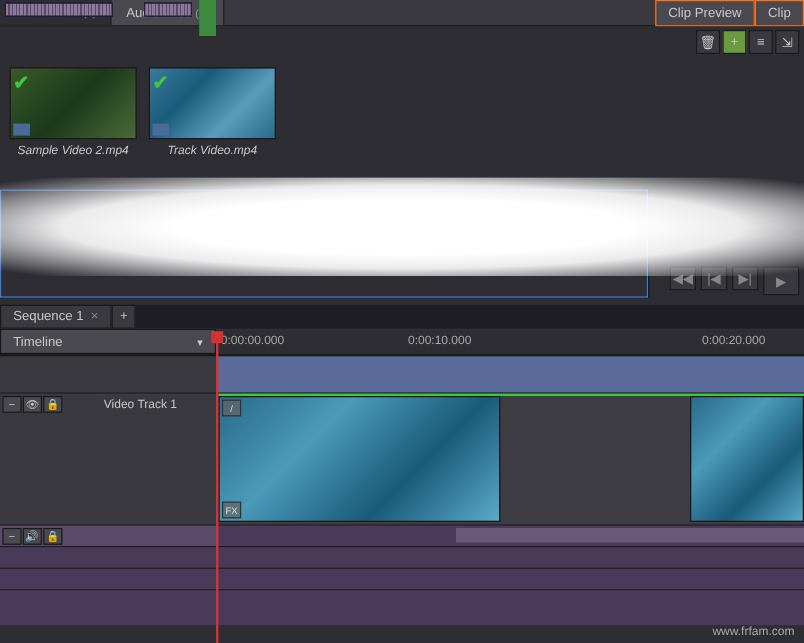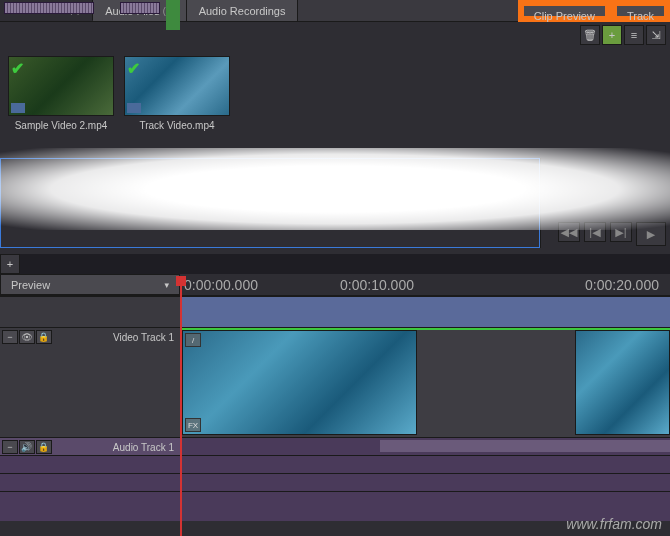--- a/index.html
+++ b/index.html
@@ -4,66 +4,66 @@
 <style>
 * { margin: 0; padding: 0; box-sizing: border-box; font-family: Arial, sans-serif; font-size: 11px; }
 body { background: #2e2d33; color: #c8c8c8; width: 670px; height: 536px; overflow: hidden; position: relative; }
 
 
 .top-tabs { display: flex; height: 22px; background: #3a393f; border-bottom: 1px solid #1a1a1a; }
 .top-tab { padding: 4px 12px; border-right: 1px solid #1a1a1a; cursor: pointer; background: #4a494f; display: flex; align-items: center; }
 .top-tab.active { background: #2e2d33; border-bottom: 1px solid #2e2d33; }
 .tab-count { font-size: 9px; margin-left: 3px; color: #999; }
 .right-tabs { position: absolute; right: 0; top: 0; display: flex; height: 22px; }
-.right-tab { padding: 4px 10px; border: 6px solid #f97316; cursor: pointer; background: #4a494f; }
+.right-tab { padding: 4px 10px; border: 1px solid #f97316; cursor: pointer; background: #4a494f; }
 
 
 .media-area { background: #2e2d33; position: relative; }
 .toolbar { display: flex; justify-content: flex-end; padding: 3px 4px; gap: 2px; }
 .tool-btn { width: 20px; height: 20px; background: #3a393f; border: 1px solid #1a1a1a; cursor: pointer; display: flex; align-items: center; justify-content: center; }
 .tool-btn.green { background: #6a9c3e; }
 .media-bin { display: flex; gap: 10px; padding: 8px; min-height: 110px; }
 .media-item { width: 106px; cursor: pointer; }
 .thumb { width: 106px; height: 60px; border: 1px solid #1a1a1a; position: relative; display: flex; align-items: center; justify-content: center; }
 .thumb-forest { background: linear-gradient(135deg,#3a5a2a,#1a3a1a,#4a6a3a); }
 .thumb-wave { background: linear-gradient(135deg,#3a7a9a,#1a5a7a,#5a9aba,#2a6a8a); }
 .check { position: absolute; top: 2px; left: 2px; color: #3eca3e; font-size: 16px; font-weight: bold; }
 .film-icon { position: absolute; bottom: 2px; left: 2px; width: 14px; height: 10px; background: #4a6a9a; }
-.media-label { text-align: center; margin-top: 4px; font-size: 10px; }
+.media-label { text-align: center; margin-top: 4px; font-size: 10px; font-style: italic; }
 
 
 .preview-split { display: flex; height: 90px; position: relative; }
 .preview-left { flex: 1; border: 1px solid #3a7ada; background: #2e2d33; }
 .preview-right { width: 130px; background: #2e2d33; border-left: 1px solid #1a1a1a; position: relative; }
 .white-glow { position: absolute; left: 0; right: 0; top: 148px; height: 82px; background: radial-gradient(ellipse at center, #fff 40%, rgba(255,255,255,0.9) 60%, rgba(255,255,255,0) 95%); z-index: 5; pointer-events: none; }
 .play-controls { position: absolute; bottom: 2px; right: 4px; display: flex; gap: 4px; }
 .play-btn { width: 22px; height: 20px; background: #3a393f; border: 1px solid #1a1a1a; cursor: pointer; display: flex; align-items: center; justify-content: center; color: #888; }
 .play-btn.big { width: 30px; height: 24px; font-size: 14px; }
 
 
 .seq-tabs { display: flex; height: 20px; background: #1e1d23; margin-top: 6px; }
 .seq-tab { padding: 3px 10px; background: #3a393f; border: 1px solid #1a1a1a; cursor: pointer; display: flex; align-items: center; gap: 6px; }
 .seq-close { cursor: pointer; color: #888; }
 .seq-add { width: 20px; text-align: center; background: #3a393f; border: 1px solid #1a1a1a; cursor: pointer; padding: 3px 0; }
 
 
 .timeline-hdr { display: flex; height: 22px; background: #2e2d33; border-bottom: 1px solid #1a1a1a; }
 .timeline-tab { width: 180px; padding: 4px 10px; background: #4a494f; border: 1px solid #1a1a1a; display: flex; align-items: center; justify-content: space-between; cursor: pointer; }
 .ruler { flex: 1; position: relative; background: #2e2d33; display: flex; align-items: center; }
-.time-mark { position: absolute; font-size: 14px; color: #aaa; }
+.time-mark { position: absolute; font-size: 10px; color: #aaa; }
 .tm0 { left: 4px; }
 .tm1 { left: 160px; }
 .tm2 { left: 365px; padding-left: 40px; }
 
 
 .track { display: flex; background: #2e2d33; border-top: 1px solid #1a1a1a; }
 .track-head { width: 180px; display: flex; background: #3a393f; }
 .track-btns { display: flex; flex-direction: row; padding: 2px; gap: 1px; align-items: flex-start; }
 .tbtn { width: 16px; height: 14px; background: #4a494f; border: 1px solid #1a1a1a; cursor: pointer; display: flex; align-items: center; justify-content: center; font-size: 9px; }
-.track-label { flex: 1; text-align: right; padding: 4px 6px; font-size: 10px; }
+.track-label { flex: 1; text-align: center; padding: 4px 6px; font-size: 10px; }
 .track-body { flex: 1; position: relative; }
 
 .spacer-track .track-body { background: #5a6a9a; height: 30px; }
 .video-track { height: 110px; }
 .video-track .track-body { background: #3e3d43; }
 .clip { position: absolute; top: 2px; bottom: 2px; border: 1px solid #1a1a1a; }
 .clip-wave { background: linear-gradient(135deg,#2a6a8a,#4a9aba,#1a5a7a,#5aaaca); }
 .clip1 { left: 2px; width: 235px; }
 .clip2 { left: 395px; right: 0; }
 .clip-btn { position: absolute; width: 16px; height: 14px; background: rgba(100,100,100,0.7); border: 1px solid #333; font-size: 8px; display: flex; align-items: center; justify-content: center; color: #ddd; cursor: pointer; }
@@ -78,42 +78,39 @@
 .audio-wave { position: absolute; height: 12px; background: repeating-linear-gradient(90deg,#8a7a9a,#8a7a9a 2px,#5a4a6a 2px,#5a4a6a 3px); border: 1px solid #2a1a3a; top: 2px; }
 .aw1 { left: 4px; width: 90px; }
 .aw2 { left: 120px; width: 40px; }
 .green-block { position: absolute; width: 14px; height: 30px; background: #3e8a3e; left: 166px; top: 0; }
 .purple-block { position: absolute; right: 0; left: 200px; top: 2px; height: 12px; background: #6a5a7a; }
 
 
 .playhead { position: absolute; left: 180px; top: 280px; bottom: 0; width: 2px; background: #d43333; z-index: 10; }
 .playhead::before { content: ''; position: absolute; top: -4px; left: -4px; width: 10px; height: 10px; background: #d43333; }
 
-.watermark { position: absolute; bottom: 4px; right: 8px; color: #aaa; font-size: 14px; z-index: 20; font-style: italic; }
+.watermark { position: absolute; bottom: 4px; right: 8px; color: #aaa; font-size: 10px; z-index: 20; }
 .arrow { font-size: 9px; }
 </style>
 </head>
 <body>
 
 <div class="top-tabs">
   <div class="top-tab active">
     <span>Video Files</span>
     <span class="tab-count">(2)</span>
   </div>
   <div class="top-tab">
     <span>Audio Files</span>
     <span class="tab-count">(1)</span>
   </div>
-  <div class="top-tab">
-    <span>Audio Recordings</span>
-  </div>
 </div>
 <div class="right-tabs">
   <div class="right-tab">Clip Preview</div>
-  <div class="right-tab">Track</div>
+  <div class="right-tab">Clip</div>
 </div>
 
 <div class="media-area">
   <div class="toolbar">
     <div class="tool-btn">
         <span>🗑</span>
       </div>
     <div class="tool-btn green">
         <span>+</span>
       </div>
@@ -158,26 +155,30 @@
           <span>▶|</span>
         </div>
       <div class="play-btn big">
           <span>▶</span>
         </div>
     </div>
   </div>
 </div>
 
 <div class="seq-tabs">
+  <div class="seq-tab">
+    <span>Sequence 1</span>
+    <span class="seq-close">×</span>
+  </div>
   <div class="seq-add">+</div>
 </div>
 
 <div class="timeline-hdr">
   <div class="timeline-tab">
-    <span>Preview</span>
+    <span>Timeline</span>
     <span class="arrow">▾</span>
   </div>
   <div class="ruler">
     <span class="time-mark tm0">0:00:00.000</span>
     <span class="time-mark tm1">0:00:10.000</span>
     <span class="time-mark tm2">0:00:20.000</span>
   </div>
 </div>
 
 <div class="track spacer-track">
@@ -204,21 +205,20 @@
   </div>
 </div>
 
 <div class="track audio-track">
   <div class="track-head">
     <div class="track-btns">
       <div class="tbtn">−</div>
       <div class="tbtn">🔊</div>
       <div class="tbtn">🔒</div>
     </div>
-    <div class="track-label">Audio Track 1</div>
   </div>
   <div class="track-body">
     <div class="purple-block"></div>
   </div>
 </div>
 
 <div class="track audio-track sub">
   <div class="track-head">
     <div class="audio-wave aw1"></div>
     <div class="audio-wave aw2"></div>

